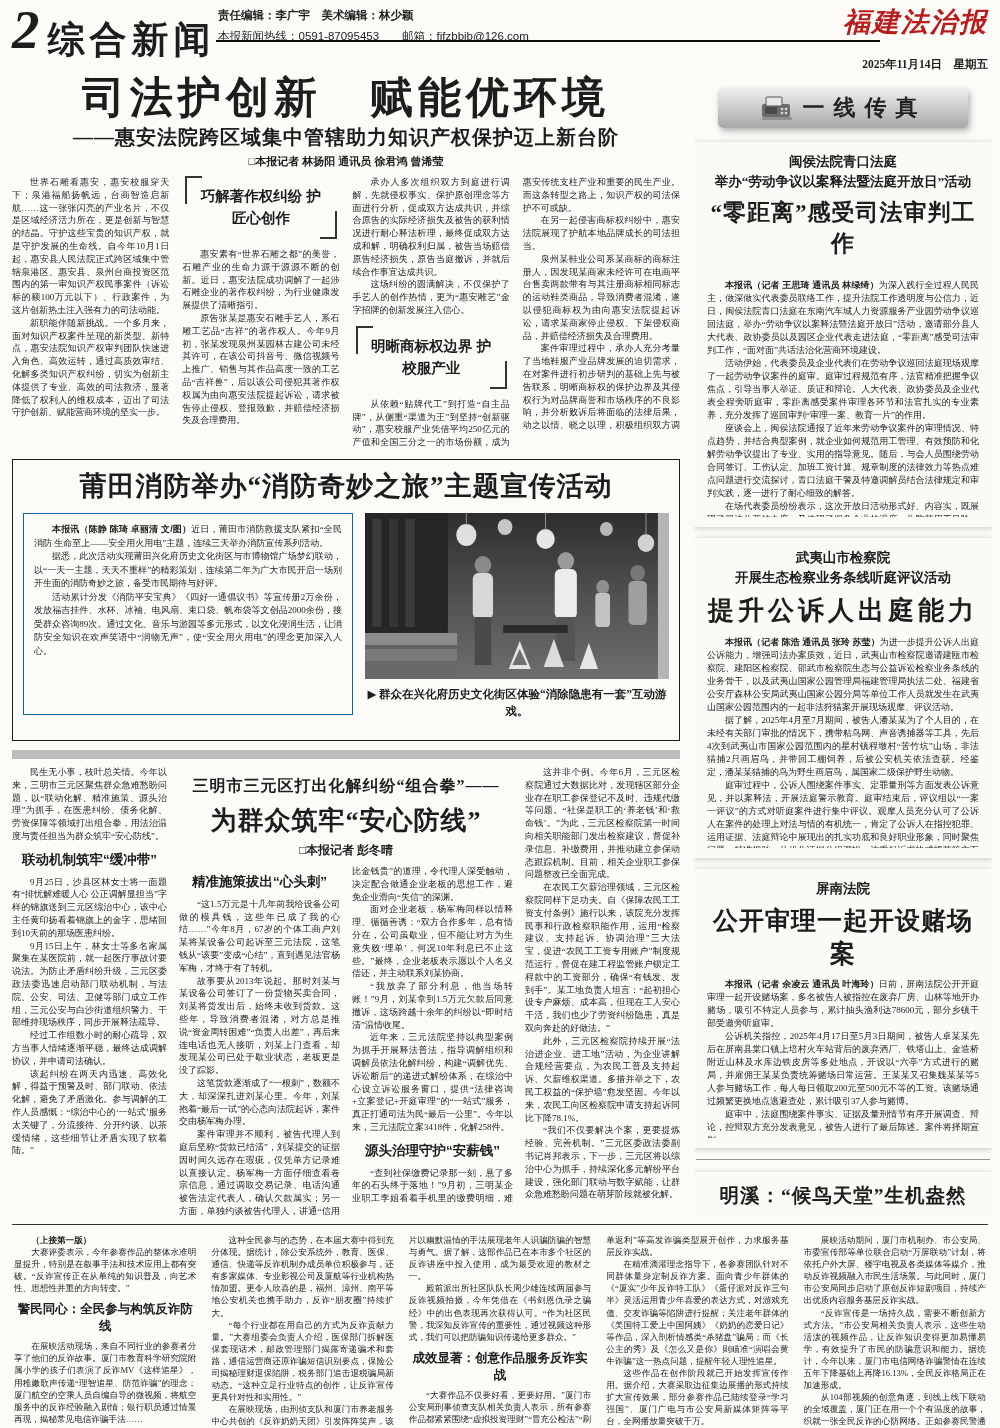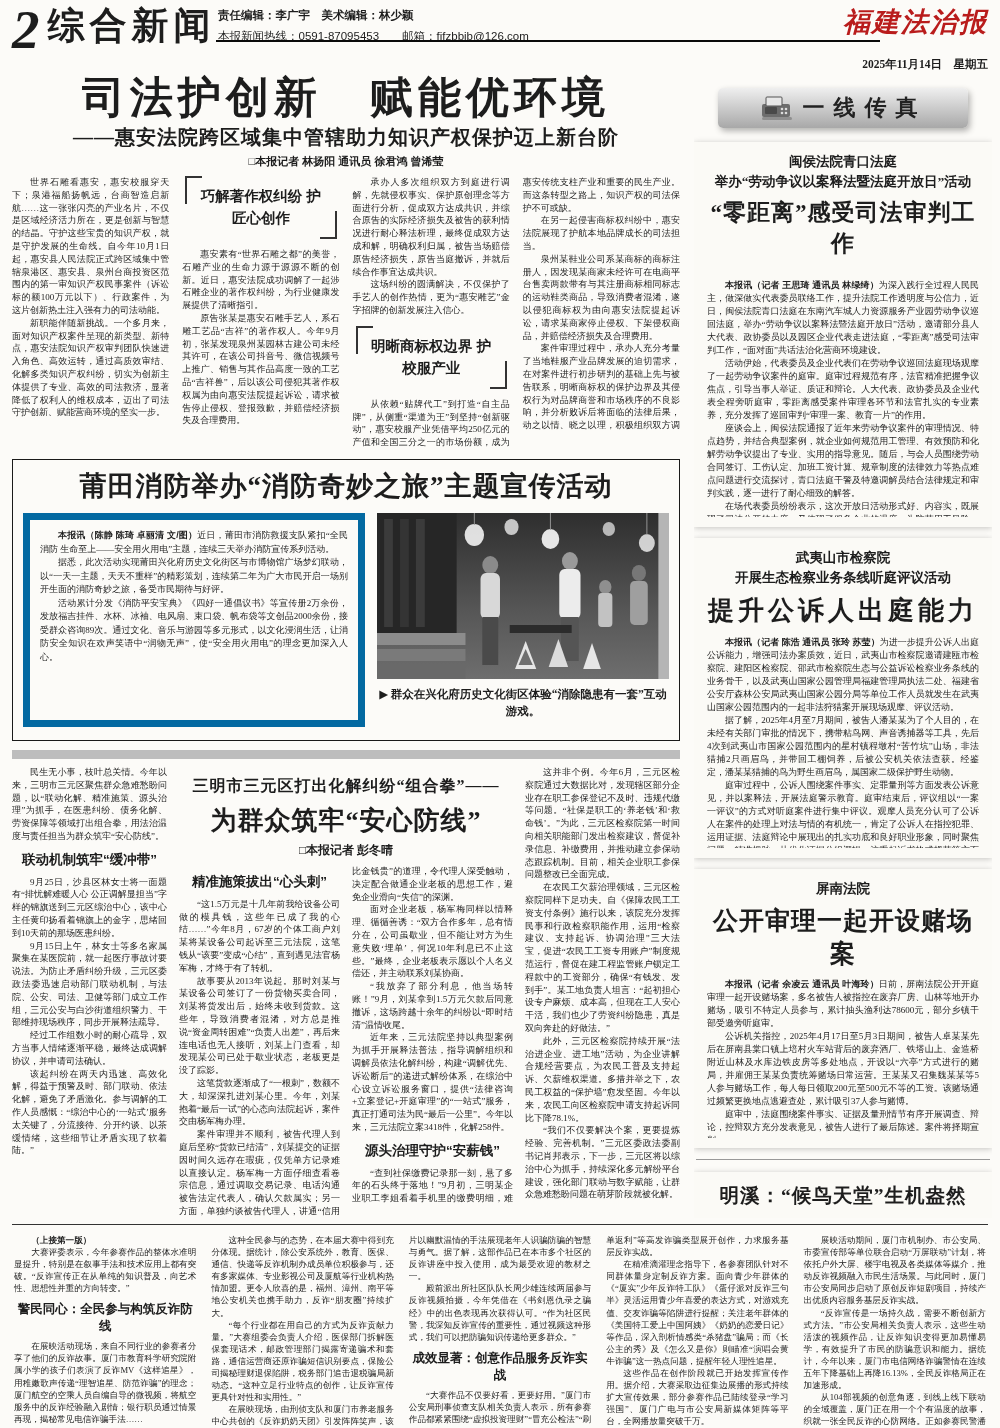--- a/index.html
+++ b/index.html
@@ -3,21 +3,21 @@
 <meta charset="utf-8">
 <style>
   html,body{margin:0;padding:0;}
   body{width:1000px;font-family:"Liberation Serif","DejaVu Serif",serif;color:#1d1d1d;background:#e8e6e1;}
   .page{position:relative;width:1000px;height:1428px;overflow:hidden;background:#fcfbf8;}
 
   
   .masthead{position:relative;height:64px;padding:2px 10px 0 14px;}
   .mh-left{position:absolute;left:12px;top:2px;display:flex;align-items:flex-start;}
   .mh-num{font-size:55px;line-height:56px;font-weight:900;font-style:italic;font-family:"Liberation Serif",serif;}
-  .mh-section{font-size:37px;line-height:52px;font-weight:900;font-family:Liberation Mono, monospace;letter-spacing:5px;margin-left:8px;}
+  .mh-section{font-size:37px;line-height:52px;font-weight:900;font-family:Liberation Serif, serif;letter-spacing:5px;margin-left:8px;margin-top:12px;}
   .mh-info{position:absolute;left:218px;top:7px;font-size:11.5px;font-weight:700;font-family:"Liberation Sans",sans-serif;}
   .mh-info div{line-height:16px;}
   .mh-hotline{margin-top:5px;font-weight:400;}
   .mh-rule{position:absolute;left:216px;top:40px;width:664px;border-top:2.5px solid #0a0a0a;}
   .mh-paper{position:absolute;right:12px;top:4px;font-size:27px;font-weight:700;font-style:italic;font-family:"DejaVu Serif",serif;letter-spacing:2px;color:#b91c1c;}
   .mh-date{position:absolute;right:12px;top:57px;font-size:11.5px;font-weight:700;}
 
   
   .content{display:flex;gap:14px;padding:2px 8px 0 12px;height:1150px;overflow:hidden;}
   .left-col{width:668px;overflow:hidden;}
@@ -35,21 +35,21 @@
   .lead-byline{text-align:center;font-size:11px;font-weight:700;margin-bottom:7px;font-family:"Liberation Sans",sans-serif;}
   .lead-flow{height:276px;column-count:4;column-gap:13px;column-fill:auto;font-size:9px;line-height:12.8px;overflow:hidden;}
   .lead-flow .flow-h{position:relative;font-size:14.5px;line-height:1.55;padding:9px 12px;margin:9px 3px;}
   .lead-flow .flow-h::before{content:"";position:absolute;left:0;top:0;width:15px;height:26px;border-left:2px solid #333;border-top:2px solid #333;}
   .lead-flow .flow-h::after{content:"";position:absolute;right:0;bottom:0;width:15px;height:26px;border-right:2px solid #333;border-bottom:2px solid #333;}
 
   
   .fire-box{margin-top:7px;height:282px;border:1px solid #1a1a1a;padding:6px 10px;box-sizing:border-box;background:#fcfbf8;}
   .fire-title{margin:2px 0 9px;text-align:center;font-size:27px;font-weight:900;letter-spacing:1px;}
   .fire-row{display:flex;gap:12px;}
-  .fire-story{width:308px;border:7px solid #0369a1;padding:9px 10px;font-size:9px;line-height:13.5px;height:182px;overflow:hidden;box-sizing:content-box;}
+  .fire-story{width:308px;border:1px solid #0369a1;padding:9px 10px;font-size:9px;line-height:13.5px;height:182px;overflow:hidden;box-sizing:content-box;}
   .fire-figure{flex:1;margin:0;}
   .fire-photo-svg{display:block;width:100%;height:166px;background:#4a4a4a;}
   .fire-caption{font-size:11.5px;font-weight:700;margin-top:7px;line-height:17px;text-align:center;}
 
   .gray-bar{height:9px;background:#bdbdbd;margin:9px 0 7px;}
 
   
   .sanming{display:flex;gap:12px;height:452px;overflow:hidden;}
   .sm-col{width:155px;font-size:9px;line-height:12.8px;overflow:hidden;}
   .sm-mid{flex:1;display:flex;flex-direction:column;overflow:hidden;}

